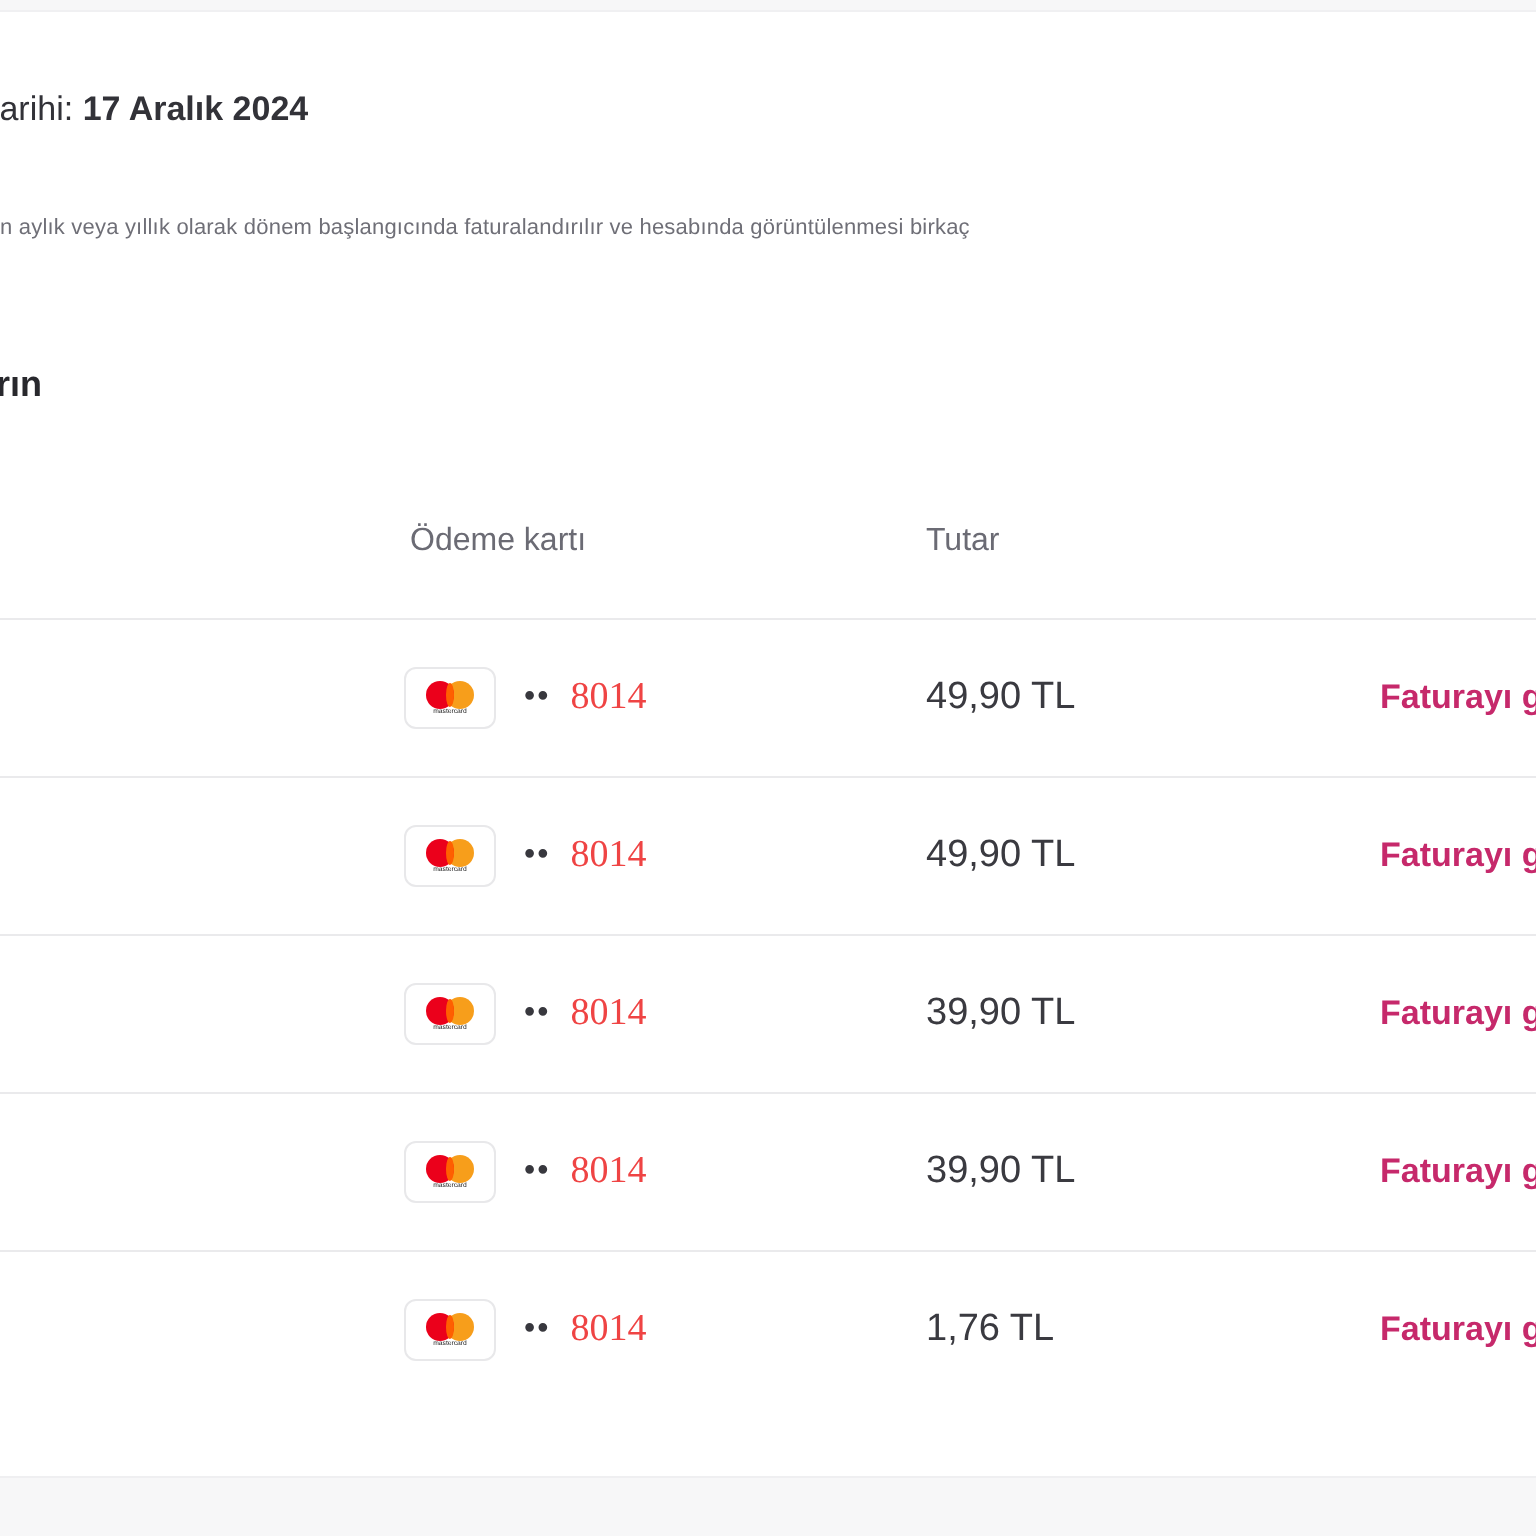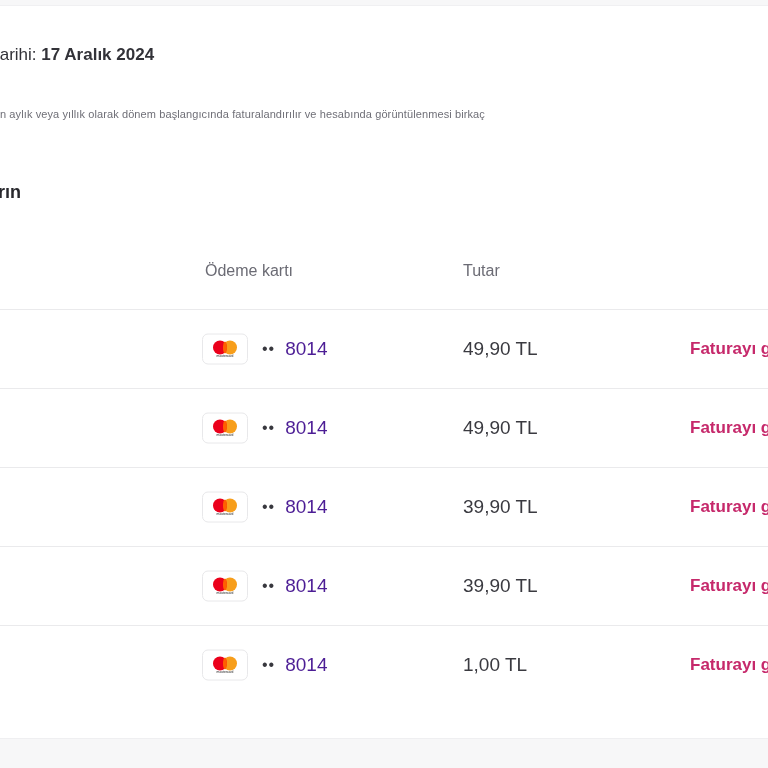--- a/index.html
+++ b/index.html
@@ -34,21 +34,21 @@
   }
   .th-card{left:205px;}
   .th-amount{left:463px;}
   .trow{position:relative;height:78px;border-top:1px solid #eaeaec;}
   .cell{position:absolute;top:50%;transform:translateY(-50%);white-space:nowrap;}
   .cell-card{left:202px;}
   .cell-number{left:262px;display:flex;align-items:center;gap:10px;}
   .cell-amount{left:463px;font-size:19px;color:#3a3a40;}
   .cell-action{left:690px;}
   .masked-dots{font-size:16px;letter-spacing:1px;color:#38383e;}
-  .last4{font-size:19px;color:#4c1d95;}
+  .last4{font-size:19px;color:#ef4444;font-family:Liberation Serif, serif;}
   .action-link{
     font-size:17px;font-weight:bold;color:#c6296b;text-decoration:none;
     white-space:nowrap;cursor:pointer;
   }
   
   .mc-card{
     width:46px;height:31px;background:#fff;
     border:1px solid #e8e8ea;border-radius:6px;
     display:flex;flex-direction:column;align-items:center;justify-content:center;
     box-sizing:border-box;
@@ -181,21 +181,21 @@
             <div class="mc-overlap"></div>
             <div class="mc-circle mc-red"></div>
           </div>
           <div class="mc-word">mastercard</div>
         </div>
       </div>
       <div class="cell cell-number">
         <span class="masked-dots">••</span>
         <span class="last4">8014</span>
       </div>
-      <div class="cell cell-amount">1,00 TL</div>
+      <div class="cell cell-amount">1,76 TL</div>
       <div class="cell cell-action">
         <a class="action-link">Faturayı g</a>
       </div>
     </div>
   </div>
   </div>
 
   <div class="footer-bar"></div>
 
 </div>

